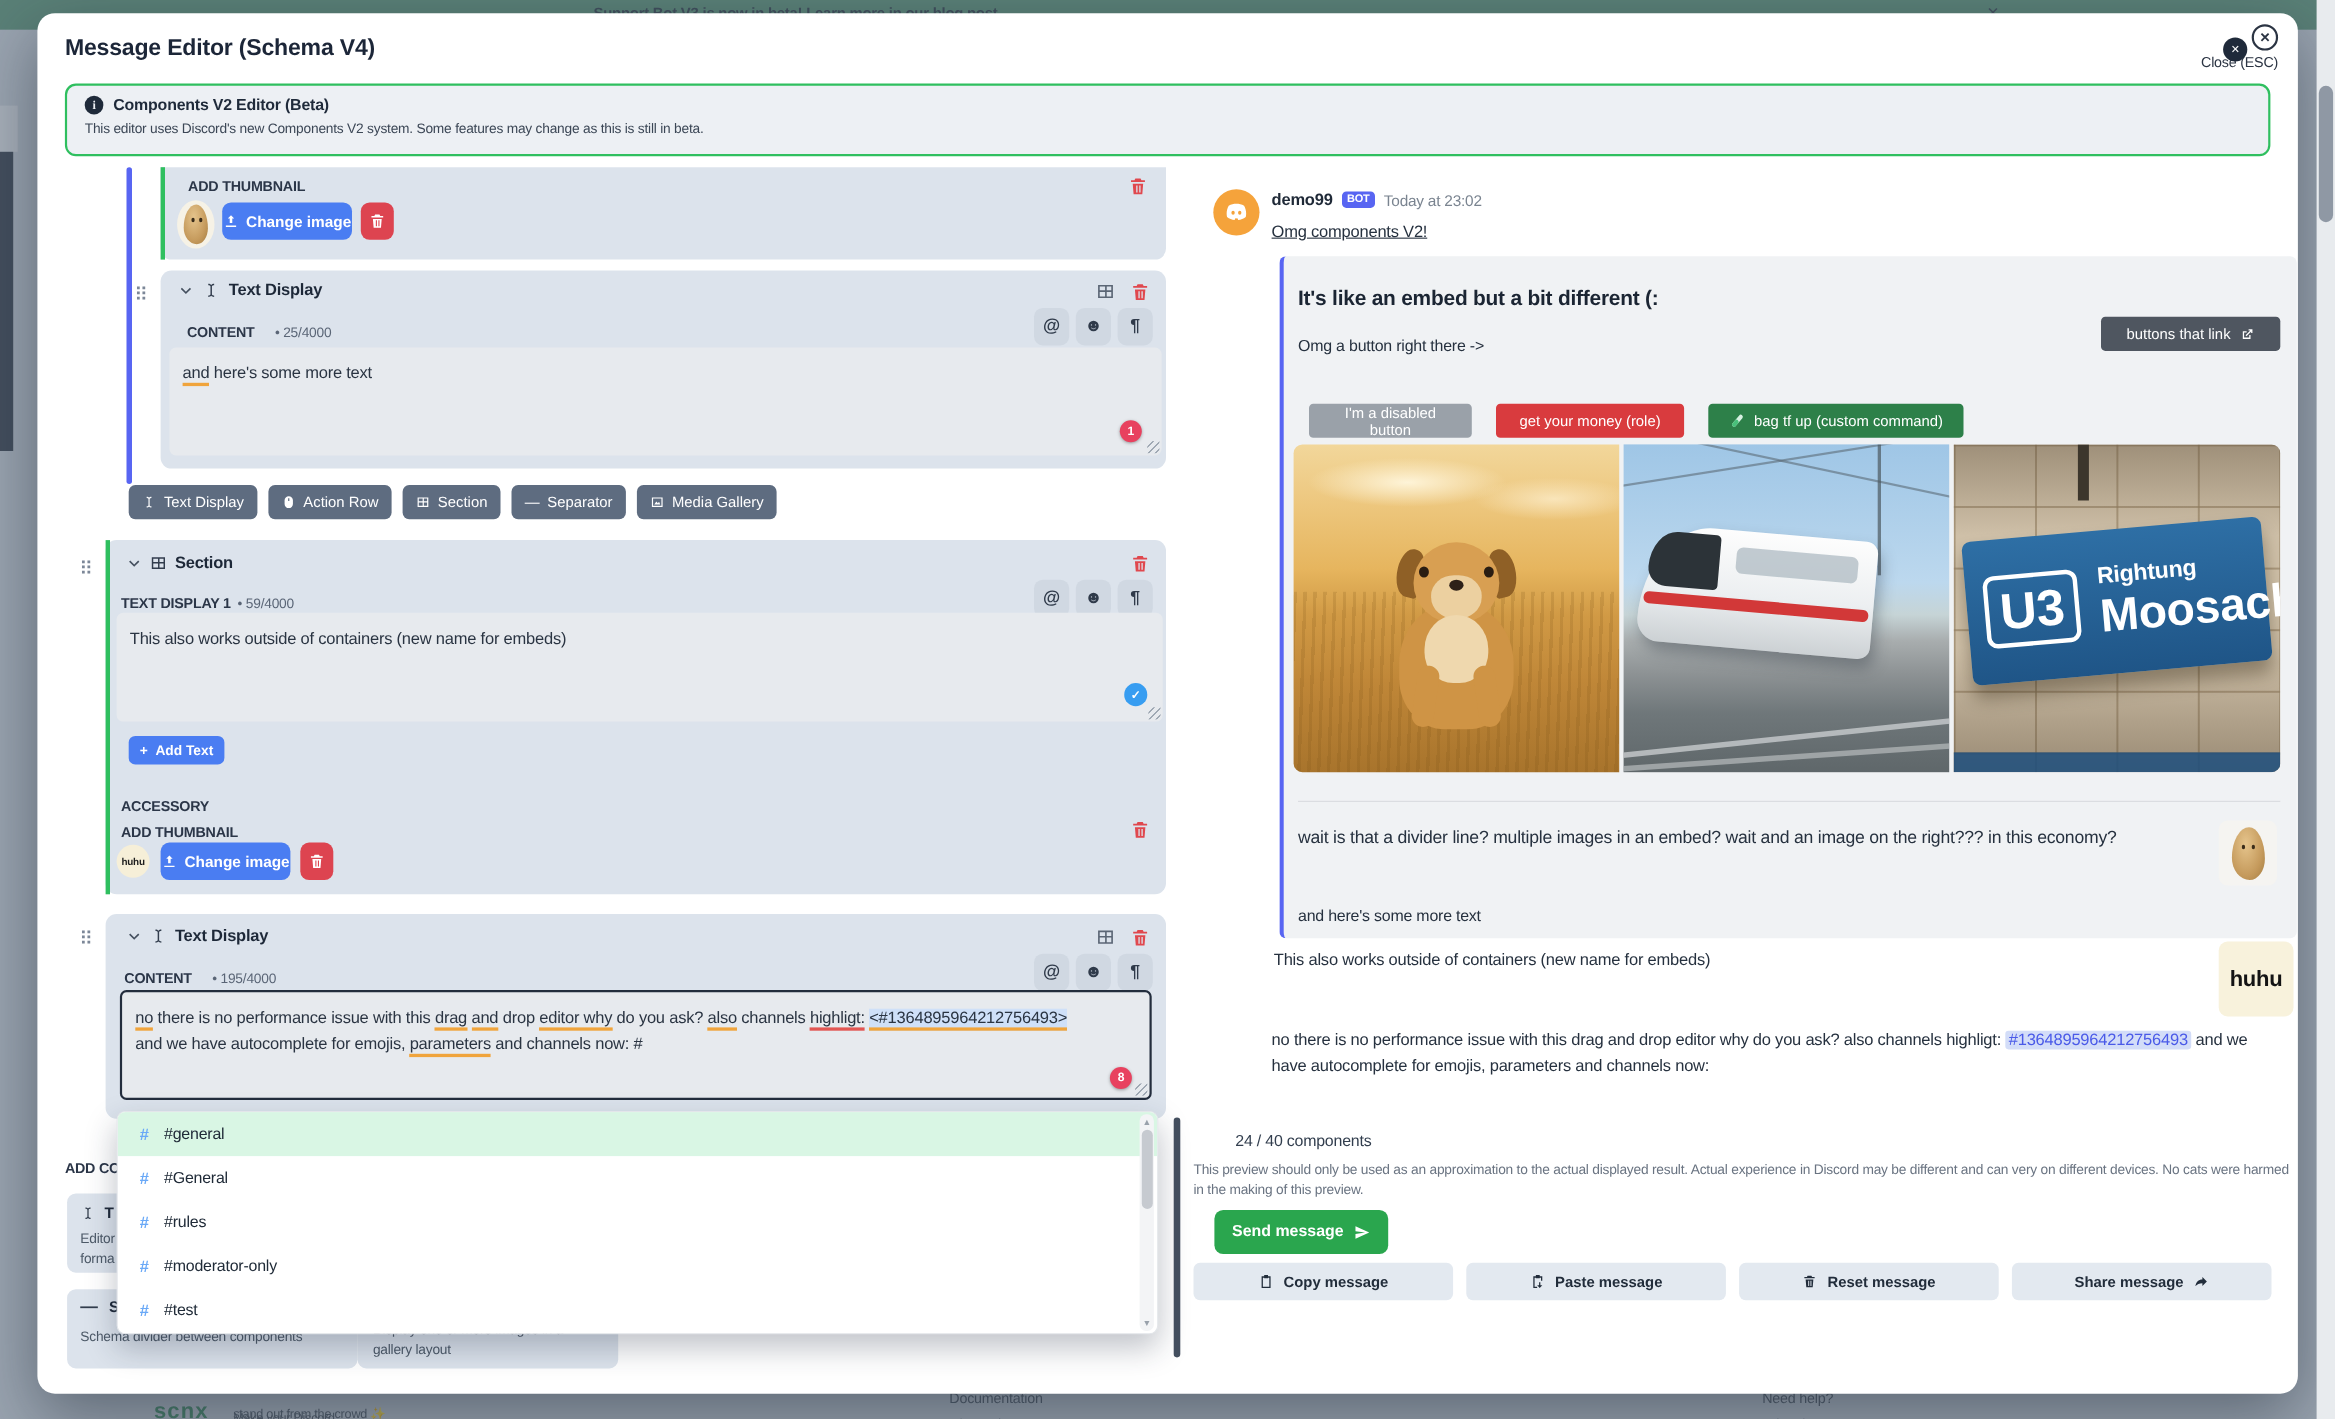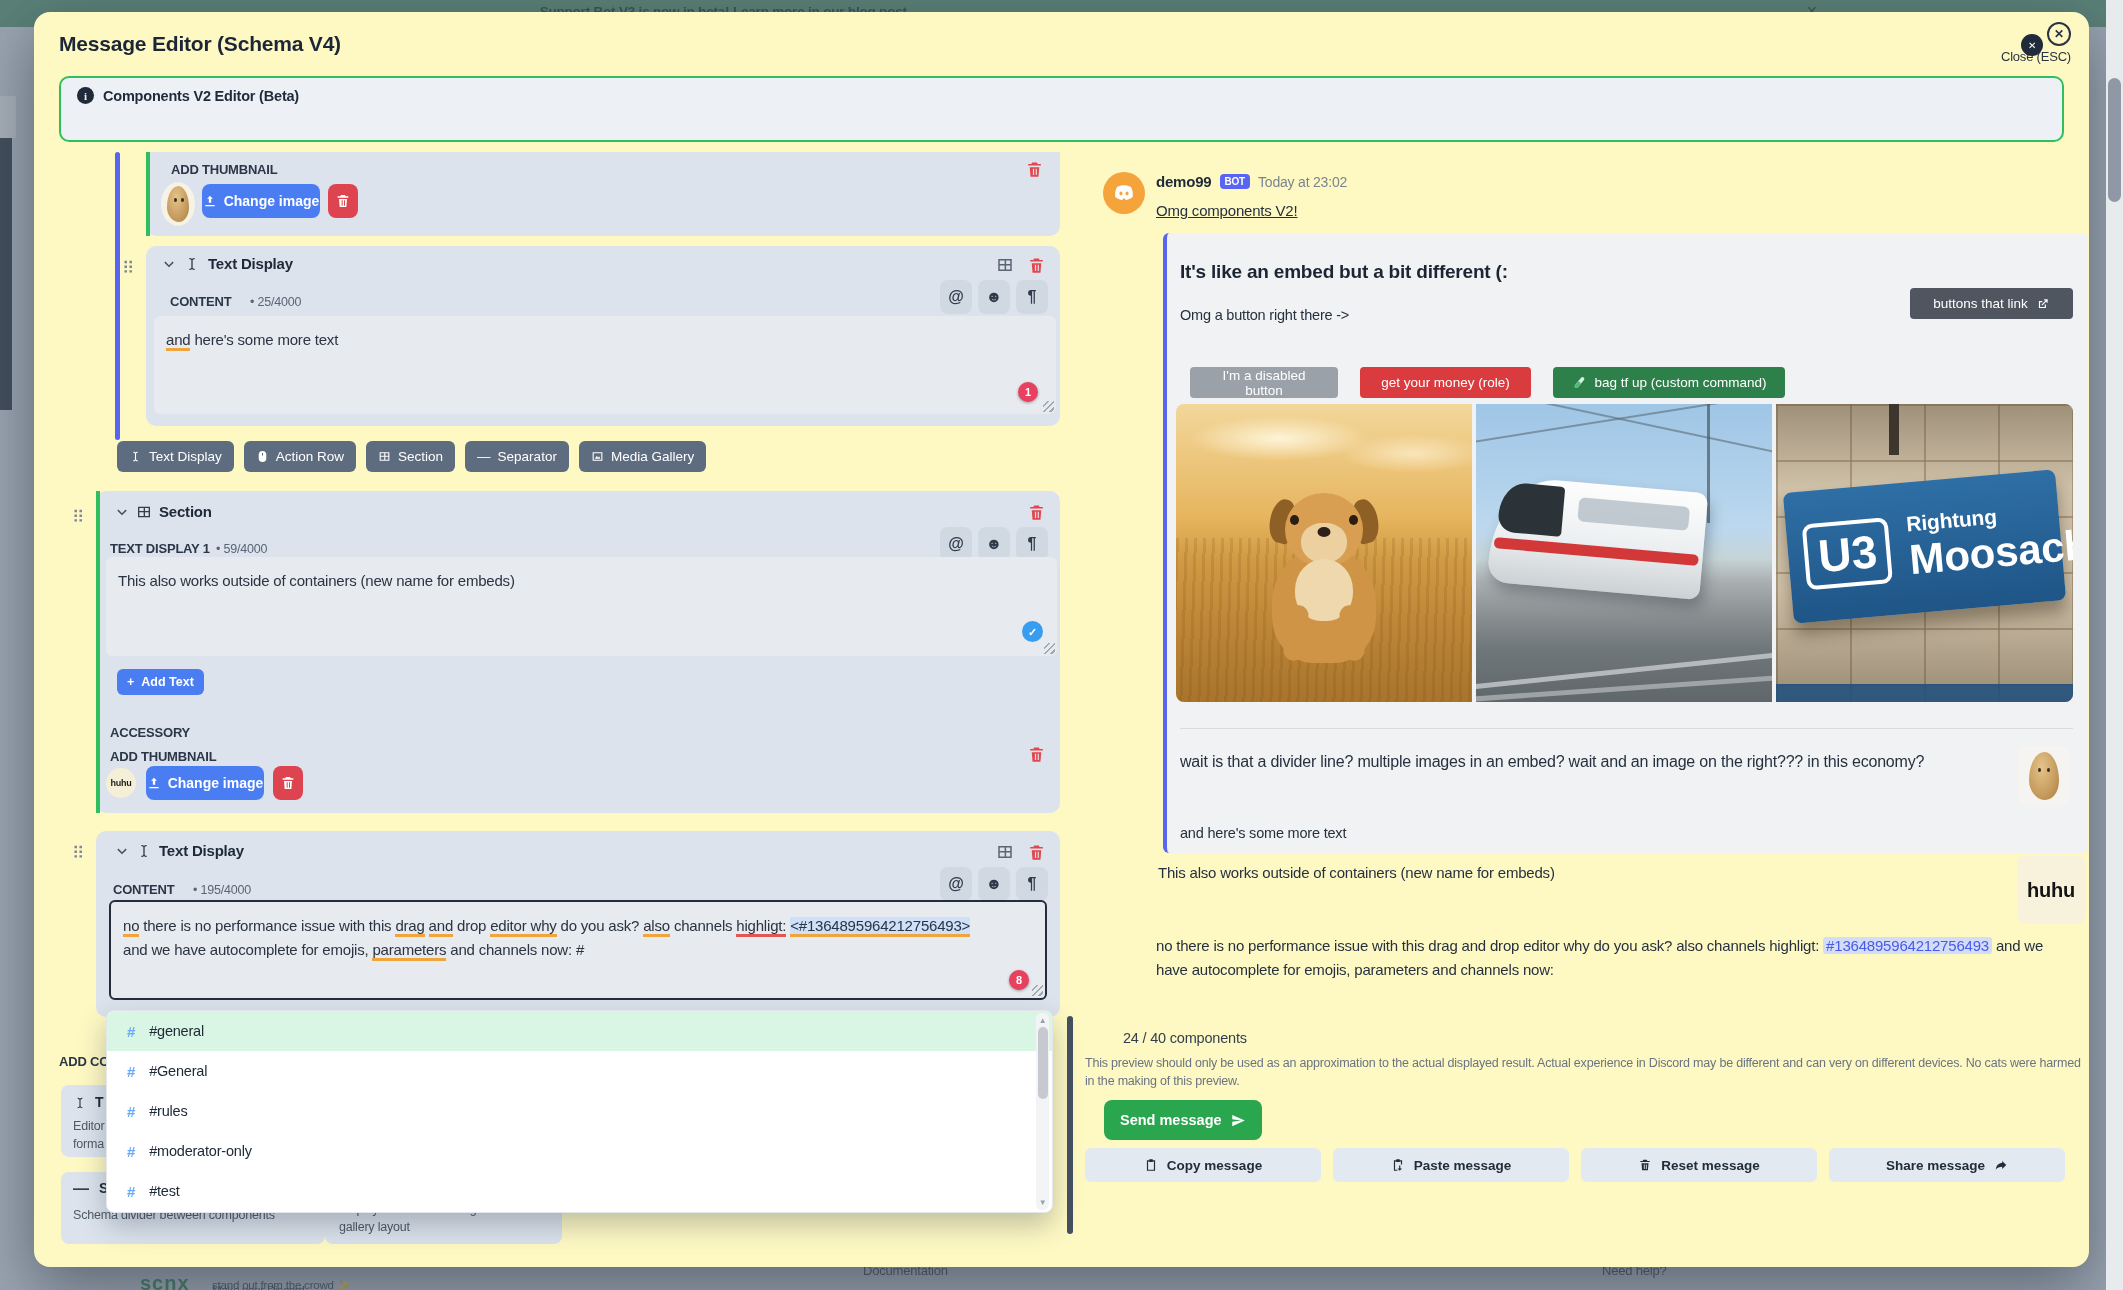--- a/index.html
+++ b/index.html
@@ -16,21 +16,21 @@
   .backdrop-footer { position:absolute; z-index:1; color:#4d5864; }
   .dark-strip { position:absolute; left:0; top:138px; width:12px; height:272px; background:#323d4b; z-index:1; }
   .light-strip { position:absolute; left:0; top:96px; width:16px; height:42px; background:#dfe4e9; z-index:1; }
   .overlay { position:absolute; inset:0; background:rgba(90,102,119,0.42); z-index:5; }
 
   
   .win-scroll { position:absolute; right:0; top:0; width:17px; height:1290px; background:#e8ebee; z-index:40; }
   .win-thumb { position:absolute; left:2px; top:78px; width:13px; height:124px; background:#8f98a4; border-radius:7px; }
 
   
-  .modal { position:absolute; left:34px; top:12px; width:2055px; height:1255px; background:#fef9c3;
+  .modal { position:absolute; left:34px; top:12px; width:2055px; height:1255px; background:#ffffff;
            border-radius:16px; box-shadow:0 20px 60px rgba(20,30,45,.45); z-index:10; overflow:hidden;padding-left:36px; }
   .modal-title { position:absolute; left:25px; top:20px; font-size:21px; font-weight:bold; color:#1c2638; }
   .close-wrap { position:absolute; right:18px; top:10px; text-align:right; }
   .close-circle { display:inline-flex; width:24px; height:24px; border:2px solid #2b3443; border-radius:50%;
                   align-items:center; justify-content:center; font-size:12px; font-weight:bold; color:#2b3443; cursor:pointer; }
   .close-label { font-size:13px; color:#2b3443; margin-top:3px; }
 
   .banner { position:absolute; left:25px; top:64px; width:2005px; height:66px; background:#edf0f4;
             border:2px solid #2fbf5f; border-radius:10px; padding:9px 16px; }
   .banner-title-row { display:flex; align-items:center; gap:9px; font-size:14.5px; font-weight:bold; color:#1f2a3a; }
@@ -135,20 +135,21 @@
   <div class="close-wrap">
     <span class="close-circle">✕</span>
     <div class="close-label">Close (ESC)</div>
   </div>
 
   <div class="banner">
     <div class="banner-title-row">
       <span class="info-circle">i</span>
       <span>Components V2 Editor (Beta)</span>
     </div>
+    <div class="banner-desc">This editor uses Discord's new Components V2 system. Some features may change as this is still in beta.</div>
   </div>
   <div class="banner-x">
       <span>✕</span>
     </div>
 
   <div class="blue-bar"></div>
 
   <div class="panel" style="left:112px; top:140px; width:914px; height:84px; border-radius:0 0 10px 10px;">
     <div class="green-edge"></div>
     <div class="abs field-label" style="left:25px; top:10px;">ADD THUMBNAIL</div>

